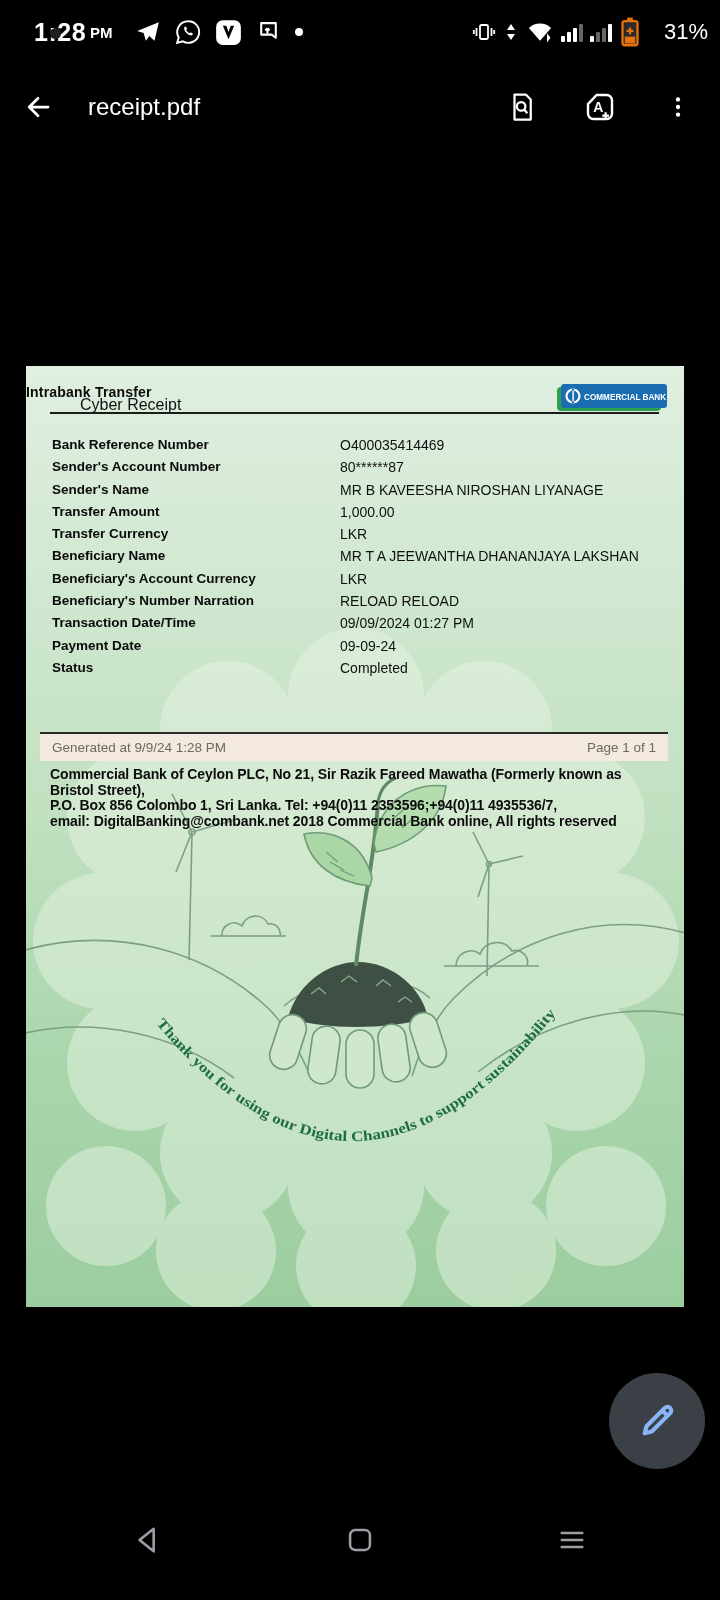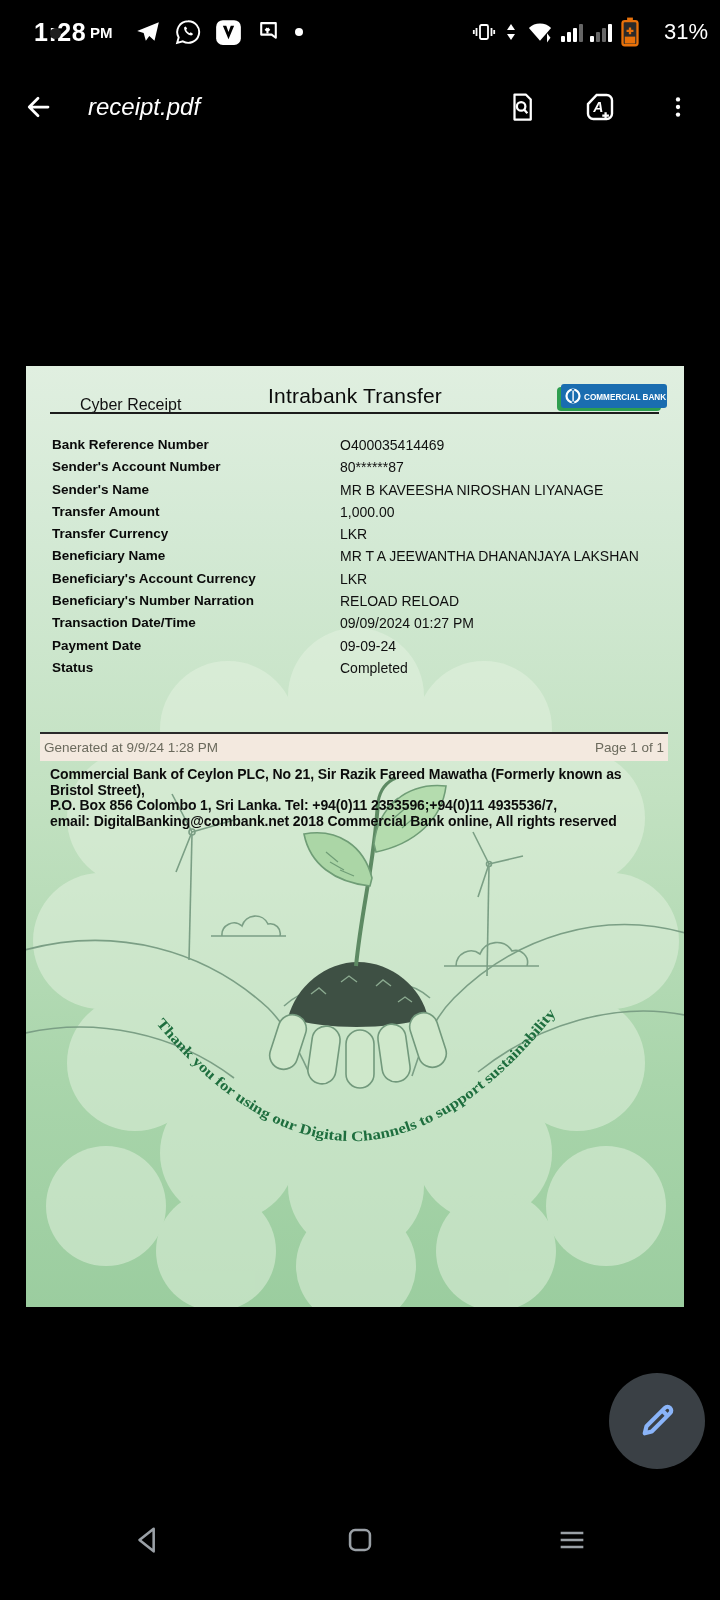--- a/index.html
+++ b/index.html
@@ -17,43 +17,43 @@
     align-items:center;color:#fff;}
   .punch{position:absolute;left:50px;top:28px;width:11px;height:11px;border-radius:50%;background:#1f1f1f;}
   .time{margin-left:34px;font-size:25px;font-weight:600;letter-spacing:.5px;}
   .period{font-size:15px;font-weight:600;margin-left:4px;}
   .sb-apps{display:flex;align-items:center;gap:14px;margin-left:22px;}
   .sb-right{position:absolute;right:12px;top:0;height:64px;display:flex;align-items:center;gap:7px;}
   .pct{font-size:22px;font-weight:500;margin-left:16px;}
   .sigbars{display:flex;align-items:flex-end;gap:2px;height:20px;}
   .sigbars i{display:block;width:4px;background:#fff;border-radius:1px;}
   
-  #toolbar{position:absolute;top:64px;left:0;width:720px;height:86px;display:flex;align-items:center;color:#fff;font-style:italic;}
+  #toolbar{position:absolute;top:64px;left:0;width:720px;height:86px;display:flex;align-items:center;color:#fff;}
   .tb-title{font-size:24px;margin-left:26px;font-weight:400;}
   .tb-icons{position:absolute;right:18px;display:flex;align-items:center;gap:30px;}
   .iconbtn{width:48px;height:48px;display:flex;align-items:center;justify-content:center;}
   
   #page{position:absolute;left:26px;top:366px;width:658px;height:941px;
     background:linear-gradient(180deg,var(--page-green-top) 0%,#d5ead6 16%,#c2e1c1 46%,#a9d5ab 76%,var(--page-green-bottom) 100%);
     overflow:hidden;}
   #watermark{position:absolute;inset:0;z-index:0;}
   .pg{position:relative;z-index:1;}
   .rc-head{position:absolute;top:14px;left:0;width:100%;height:34px;}
   .rc-typelabel{position:absolute;left:54px;top:16px;font-size:16px;color:#111;}
-  .rc-title{position:absolute;left:0;width:100%;text-align:center;top:4px;font-size:21px;font-weight:400;color:#0b0b0b;letter-spacing:.2px;}
+  .rc-title{position:absolute;left:0;width:100%;top:4px;font-size:14px;font-weight:700;color:#0b0b0b;letter-spacing:.2px;}
   .rc-logo{position:absolute;left:531px;top:2px;}
   .rc-divider{position:absolute;left:24px;right:25px;top:46px;border-top:2px solid #1c1c1c;}
   .rc-fields{position:absolute;top:69px;left:0;width:100%;}
   .frow{position:relative;height:22.3px;}
   .flabel{position:absolute;left:26px;top:2px;font-size:13.5px;font-weight:700;color:#0a0a0a;}
   .fvalue{position:absolute;left:314px;top:2px;font-size:14px;color:#101010;}
   .rc-ref{position:absolute;left:24px;top:336px;font-size:13.5px;color:#141414;}
   .rc-rule{position:absolute;left:14px;right:16px;top:366px;border-top:2px solid #2a2a2a;}
   .rc-genbar{position:absolute;left:14px;right:16px;top:368px;height:27px;background:var(--generated-bar-bg);
-    display:flex;align-items:center;justify-content:space-between;padding:0 4px;color:#6b6a5d;font-size:13.5px;}
+    display:flex;align-items:center;justify-content:space-between;padding:0 12px;color:#6b6a5d;font-size:13.5px;}
   .rc-footer{position:absolute;left:24px;top:401px;width:610px;font-size:14px;font-weight:700;color:#0c0c0c;line-height:15.5px;letter-spacing:-0.1px;}
   
   #fab{position:absolute;left:609px;top:1373px;width:96px;height:96px;border-radius:50%;
     background:#3a4045;display:flex;align-items:center;justify-content:center;}
   #navbar{position:absolute;bottom:0;left:0;width:720px;height:120px;display:flex;align-items:center;}
   .navbtn{position:absolute;width:72px;height:72px;top:24px;display:flex;align-items:center;justify-content:center;}
   .nav-back{left:112px;} .nav-home{left:324px;} .nav-menu{left:536px;}
 </style>
 </head>
 <body>

